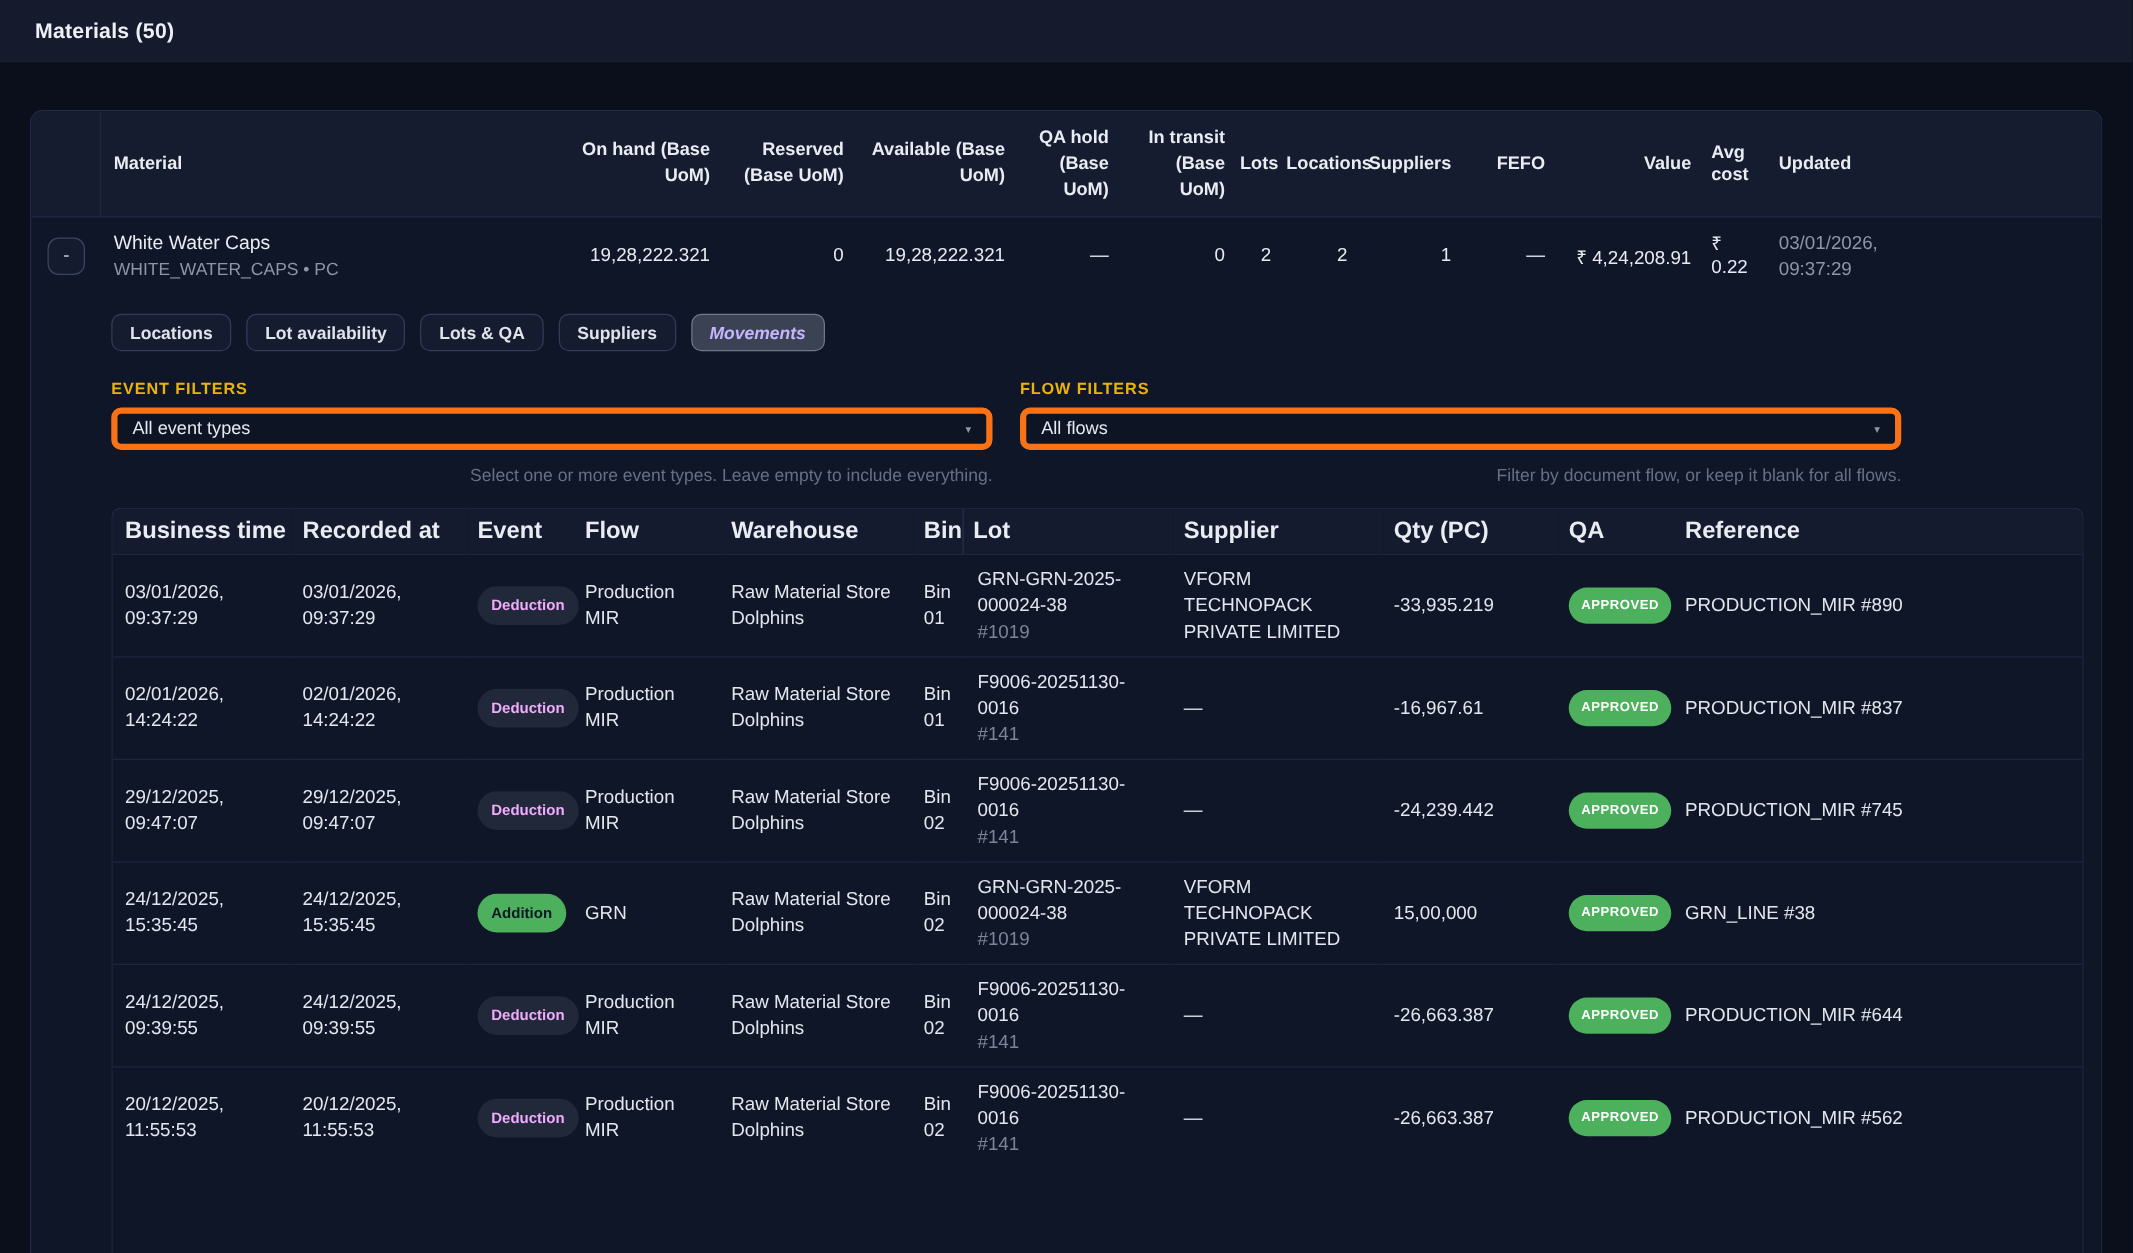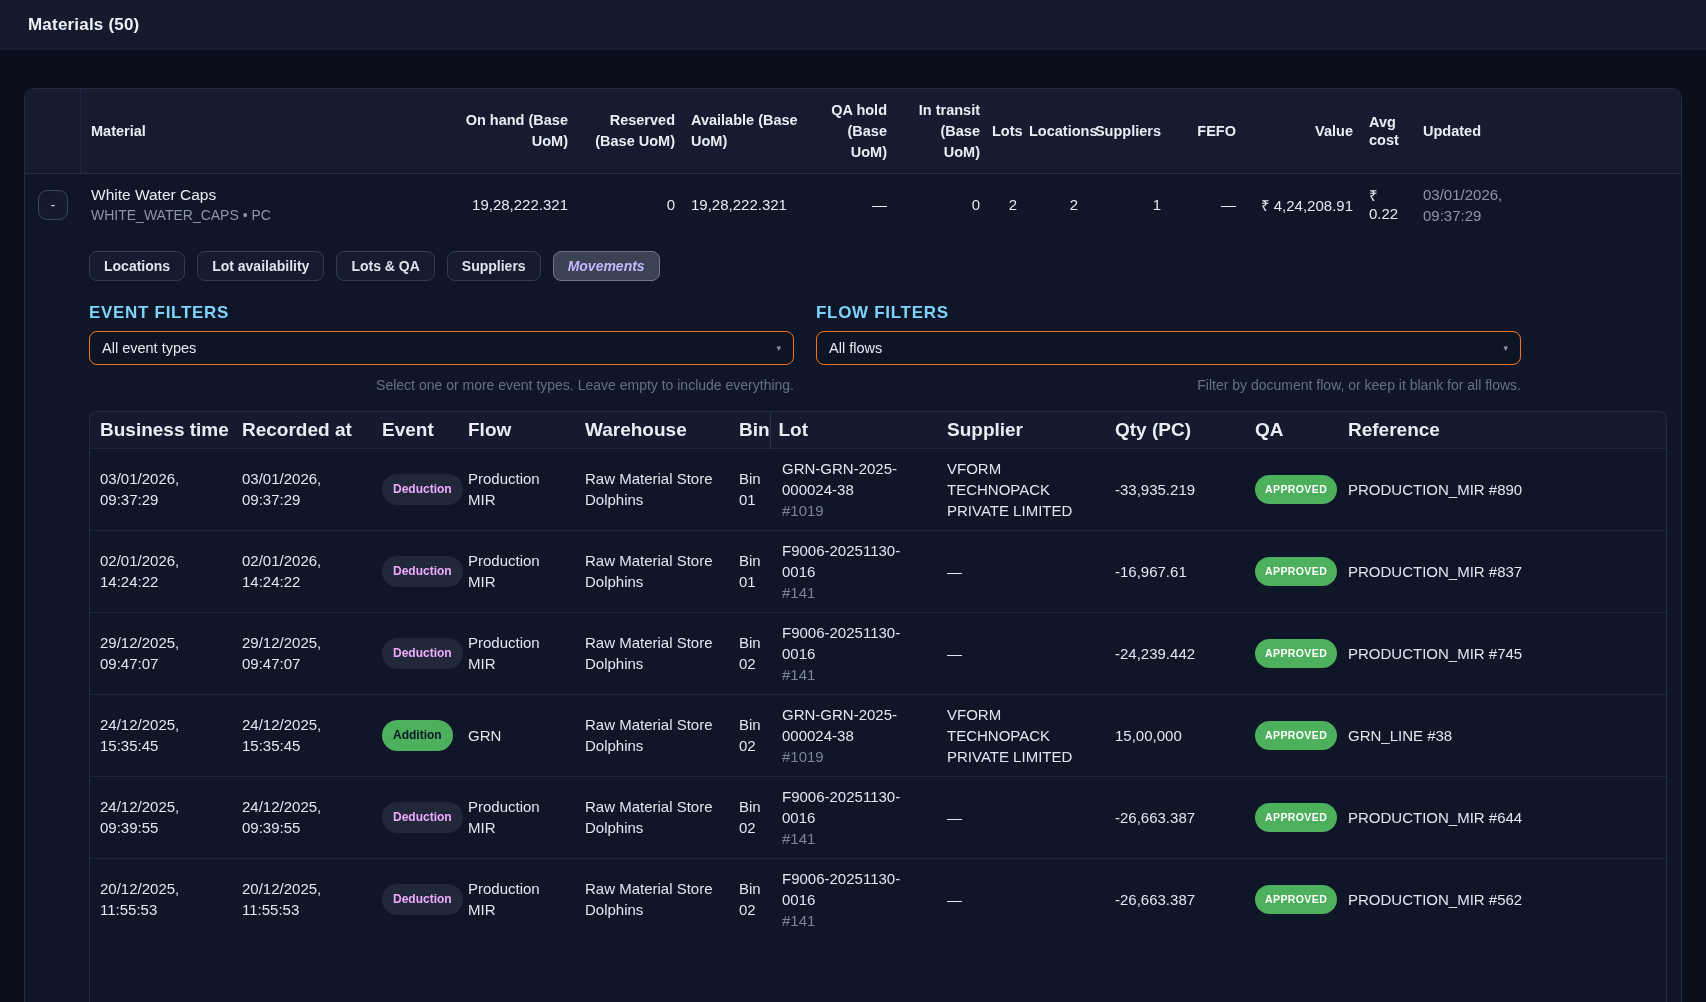--- a/index.html
+++ b/index.html
@@ -29,21 +29,21 @@
     height:84px; background:#151c2f; font-weight:700; font-size:14.5px;
     color:#e9ecf3; line-height:21px;
   }
   .mat-row { height:62px; border-top:1px solid #222a44; font-size:15px; }
   .c { padding:0 8px; }
   .c-toggle   { width:56px; display:flex; justify-content:center; align-self:stretch; align-items:center; }
   .mat-header .c-toggle { border-right:1px solid #1f2740; }
   .c-material { width:365px; padding-left:10px; }
   .c-onhand   { width:130px; text-align:right; }
   .c-reserved { width:107px; text-align:right; }
-  .c-avail    { width:129px; text-align:left; }
+  .c-avail    { width:129px; text-align:right; }
   .c-qahold   { width:83px;  text-align:right; }
   .c-transit  { width:93px;  text-align:right; }
   .c-lots     { width:33px;  text-align:right; padding:0 4px; }
   .c-locs     { width:65px;  text-align:right; }
   .c-supp     { width:83px;  text-align:right; }
   .c-fefo     { width:75px;  text-align:right; }
   .c-value    { width:117px; text-align:right; }
   .c-avg      { width:48px;  line-height:18px; }
   .c-updated  { width:130px; padding-left:14px; line-height:21px; }
   .toggle-btn {
@@ -59,23 +59,23 @@
   .detail { padding:8px 14px 0 64px; }
   .tabs { display:flex; gap:12px; margin-top:8px; }
   .tab {
     padding:6px 14px; font-size:14px; font-weight:600; color:#dfe3ec;
     background:#151c30; border:1px solid #323c58; border-radius:8px; cursor:pointer;
     font-family:"Liberation Sans", sans-serif;
   }
   .tab.active { background:#3a4253; border-color:#6e788d; color:#c4b5fd;font-style:italic; }
 
   .filters { display:grid; grid-template-columns:705px 705px; column-gap:22px; margin-top:22px; }
-  .filter-label { font-size:17px; font-weight:600; letter-spacing:.7px; color:#7dd3fc; }
+  .filter-label { font-size:13px; font-weight:600; letter-spacing:.7px; color:#eab308; }
   .select {
-    margin-top:8px; height:34px; border:1px solid #f97316; border-radius:8px;
+    margin-top:8px; height:34px; border:5px solid #f97316; border-radius:8px;
     background:#0d1424; display:flex; align-items:center; justify-content:space-between;
     padding:0 12px; cursor:pointer;
   }
   .select .val { font-size:14.5px; color:#e6e9f1; }
   .select .caret { font-size:9px; color:#8d95a9; }
   .filter-help { margin-top:12px; font-size:14px; color:#667085;text-align:right; }
 
   
   .movements {
     margin-top:18px; border:1px solid #232c48; border-bottom:none;

